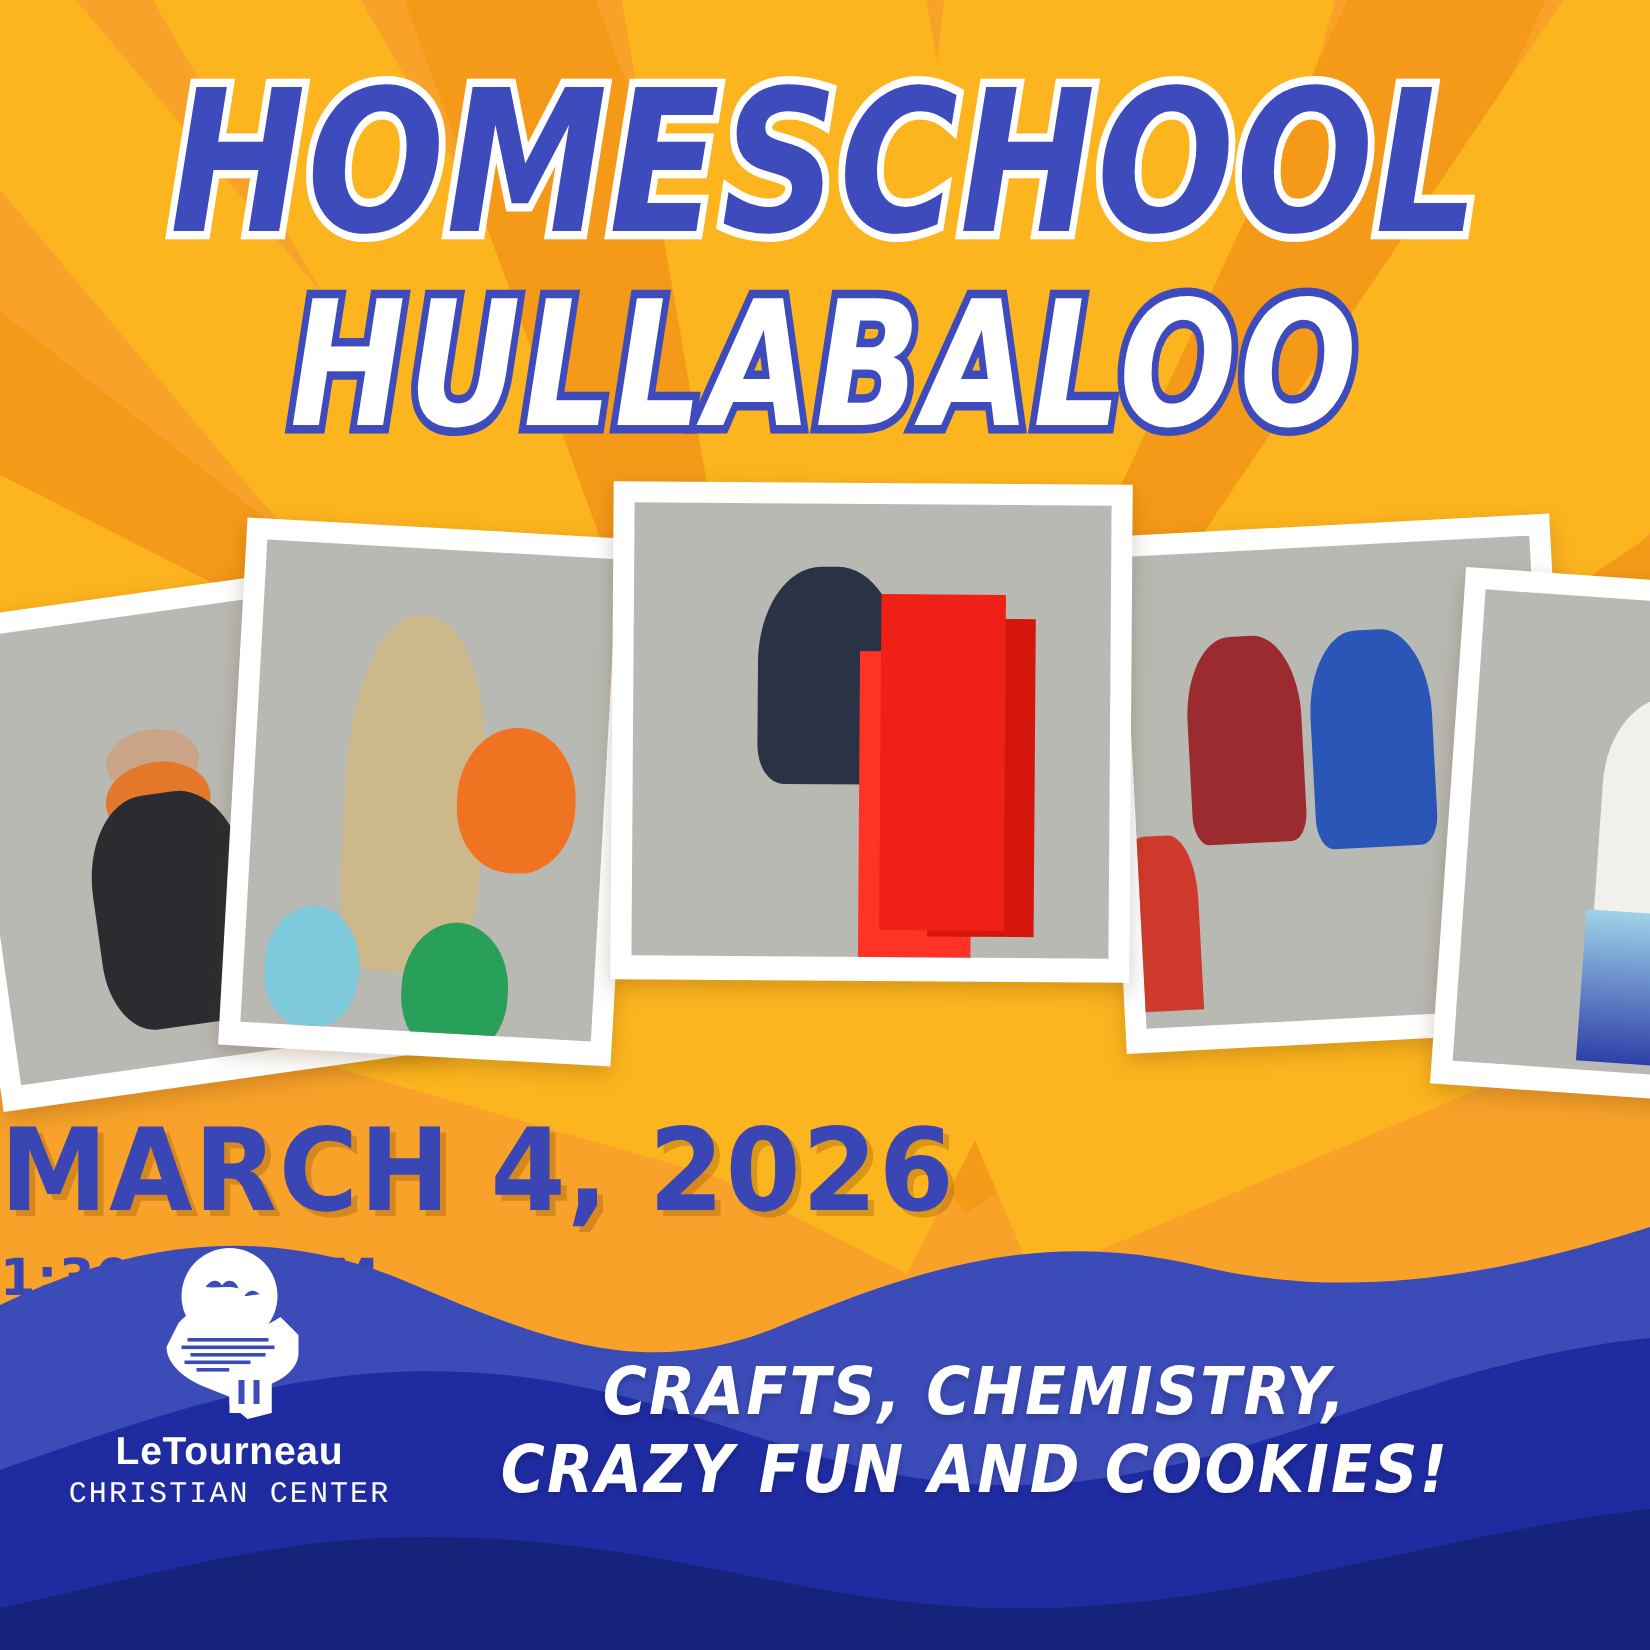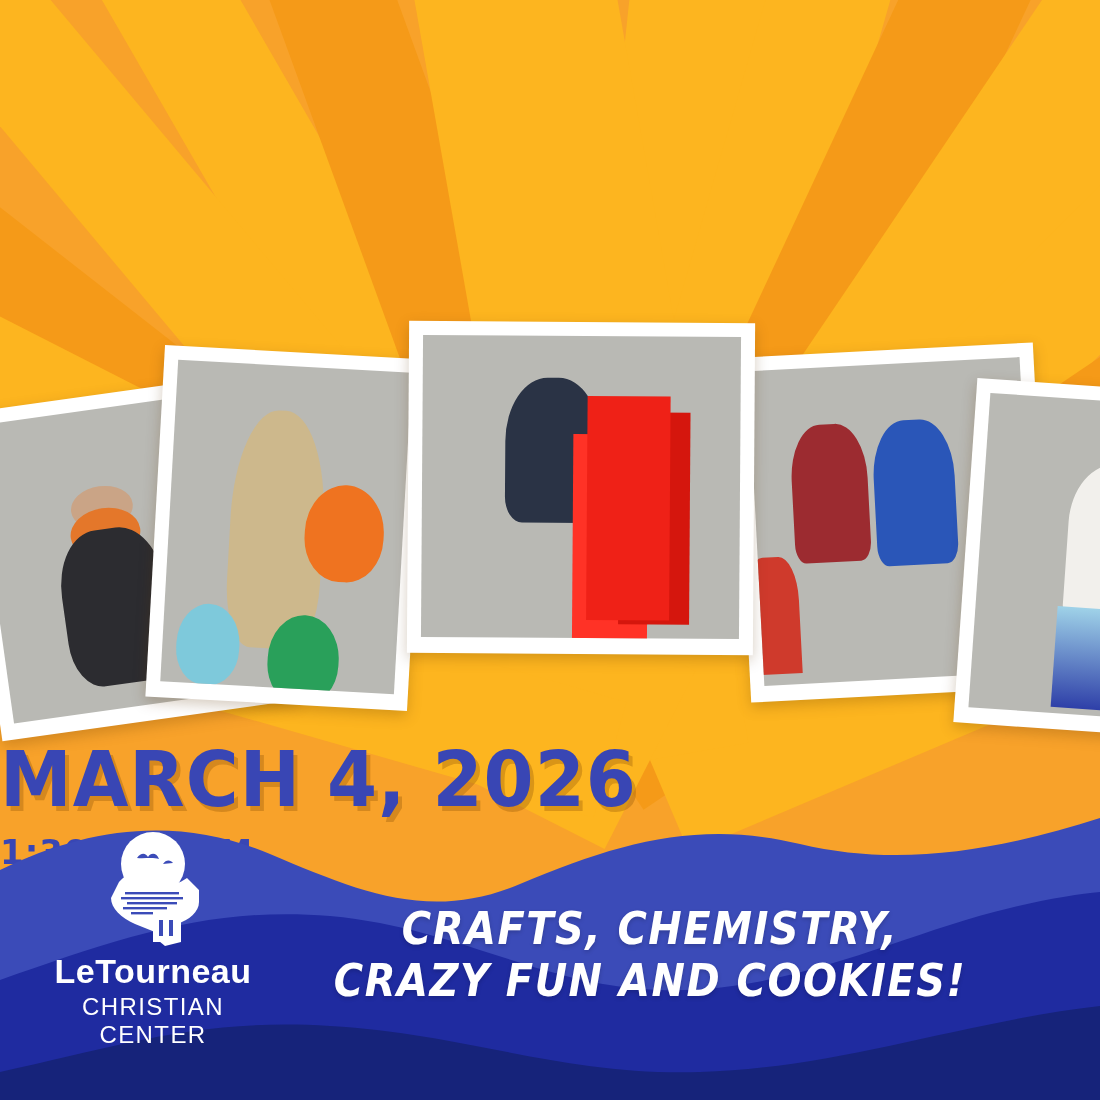--- a/index.html
+++ b/index.html
@@ -110,25 +110,25 @@
   
   .waves{position:absolute;left:0;bottom:0;width:1100px;height:290px;z-index:25;}
   .waves svg{display:block;width:100%;height:100%;}
 
   
   .footer{position:absolute;left:0;bottom:0;width:1100px;height:290px;z-index:30;}
   .logo{position:absolute;left:38px;top:18px;width:230px;text-align:center;color:#fff;}
   .logo svg{display:block;margin:0 auto;}
   .logo-name{
     font-family:"Liberation Sans",sans-serif;font-weight:bold;
-    font-size:34px;letter-spacing:.5px;margin-top:6px;
+    font-size:26px;letter-spacing:.5px;margin-top:6px;
   }
   .logo-sub{
-    font-family:Liberation Sans, sans-serif;font-weight:normal;
-    font-size:24px;letter-spacing:1.4px;margin-top:2px;
+    font-family:Liberation Mono, monospace;font-weight:normal;
+    font-size:20px;letter-spacing:1.4px;margin-top:2px;
   }
   .tagline{
     position:absolute;left:280px;top:98px;width:740px;text-align:center;
     color:#ffffff;
     font-family:"DejaVu Sans",sans-serif;font-weight:bold;font-style:italic;
     font-size:40px;line-height:1.18;letter-spacing:1.5px;
     text-shadow:0 2px 4px rgba(0,0,0,.18);
     transform:scaleY(1.1);
   }
   .tagline div{white-space:nowrap;}
@@ -149,20 +149,24 @@
     <div class="ray wide" style="transform:rotate(247deg)"></div>
     <div class="ray" style="transform:rotate(150deg)"></div>
     <div class="ray deep" style="transform:rotate(160deg)"></div>
     <div class="ray wide" style="transform:rotate(170deg)"></div>
     <div class="ray" style="transform:rotate(140deg)"></div>
     <div class="ray deep" style="transform:rotate(128deg)"></div>
     <div class="ray wide" style="transform:rotate(117deg)"></div>
     <div class="ray" style="transform:rotate(106deg)"></div>
   </div>
 
+  <div class="title-wrap">
+    <h1 class="title-1">HOMESCHOOL</h1>
+    <h2 class="title-2">HULLABALOO</h2>
+  </div>
 
   <div class="collage">
     <div class="photo ph1">
       <div class="inner s-gym"></div>
     </div>
     <div class="photo ph2">
       <div class="inner s-deck"></div>
     </div>
     <div class="photo ph3">
       <div class="inner s-blocks"></div>

